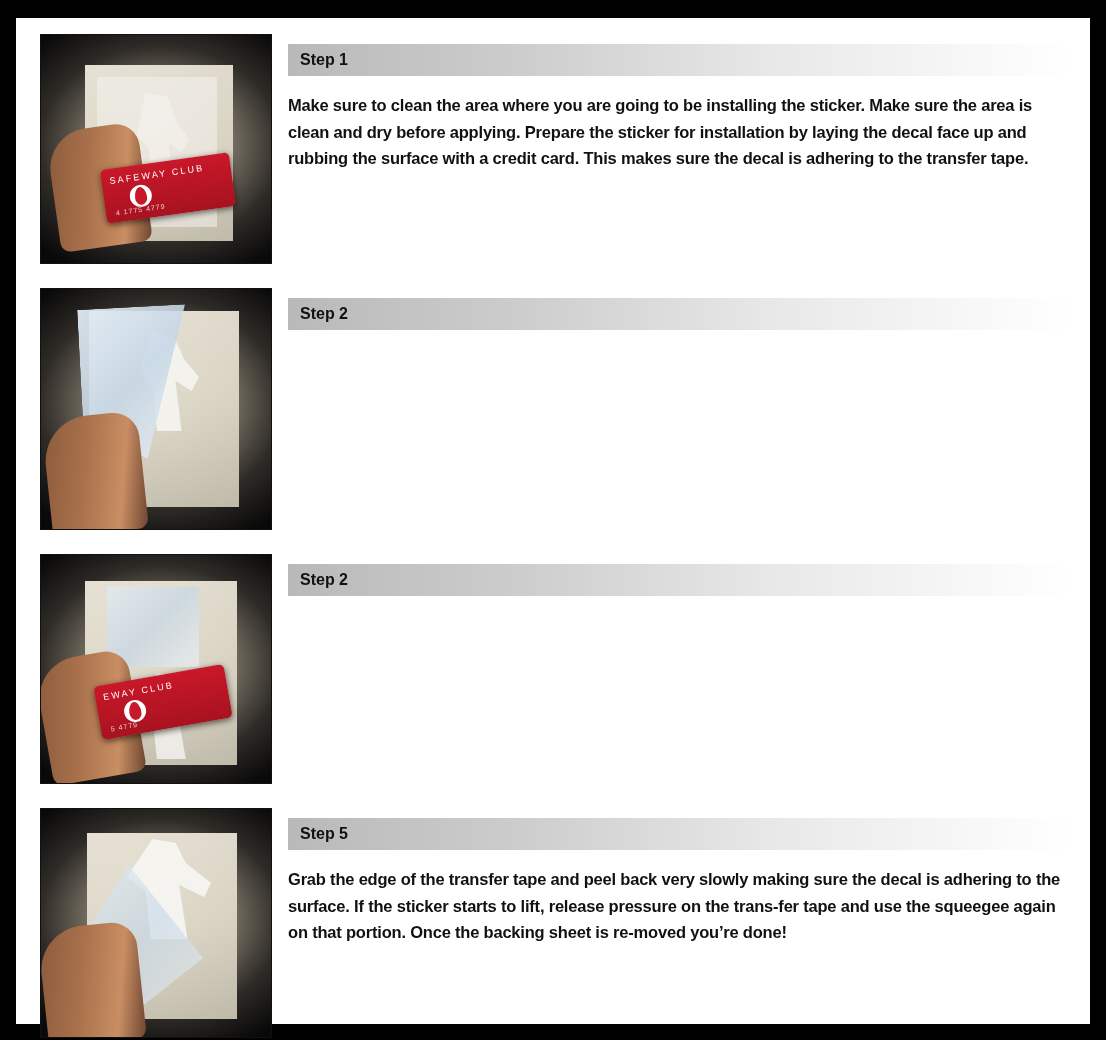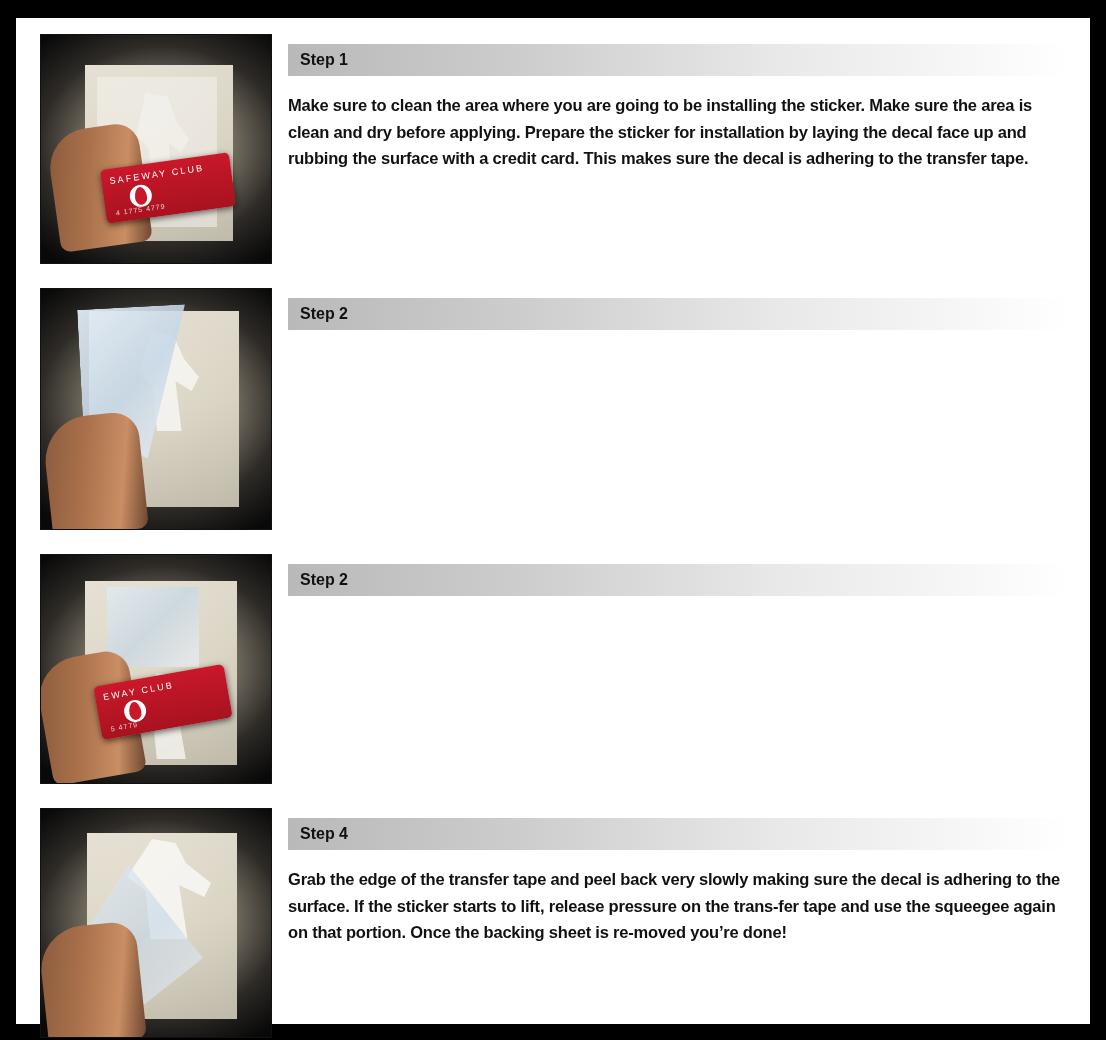--- a/index.html
+++ b/index.html
@@ -237,21 +237,21 @@
           <div class="photo r4">
             <div class="glow"></div>
             <div class="wax" style="left:46px; top:24px; width:150px; height:186px;"></div>
             <div class="silhouette" style="left:86px; top:30px; width:84px; height:100px; opacity:.95; clip-path: polygon(30% 0%, 58% 4%, 70% 24%, 100% 44%, 92% 58%, 62% 46%, 72% 100%, 28% 100%, 22% 52%, 0% 38%);"></div>
             <div class="sheet-film" style="left:38px; top:56px; width:124px; height:150px; clip-path: polygon(40% 0%, 100% 62%, 42% 100%, 0% 52%); opacity:.75;"></div>
             <div class="hand" style="left:2px; top:116px; width:98px; height:118px; border-radius: 44px 26px 10px 10px; transform: rotate(-6deg);"></div>
           </div>
         </div>
         <div class="text-col">
           <div class="step-header">
-            <span>Step 4</span>
+            <span>Step 5</span>
           </div>
           <div class="body-text">
             <p>Grab the edge of the transfer tape and peel back very slowly making sure the decal is adhering to the surface.  If the sticker starts to lift, release pressure on the trans-fer tape and use the squeegee again on that portion.  Once the backing sheet is re-moved you’re done!</p>
           </div>
         </div>
       </div>
 
     </div>
   </div>
 </div>

